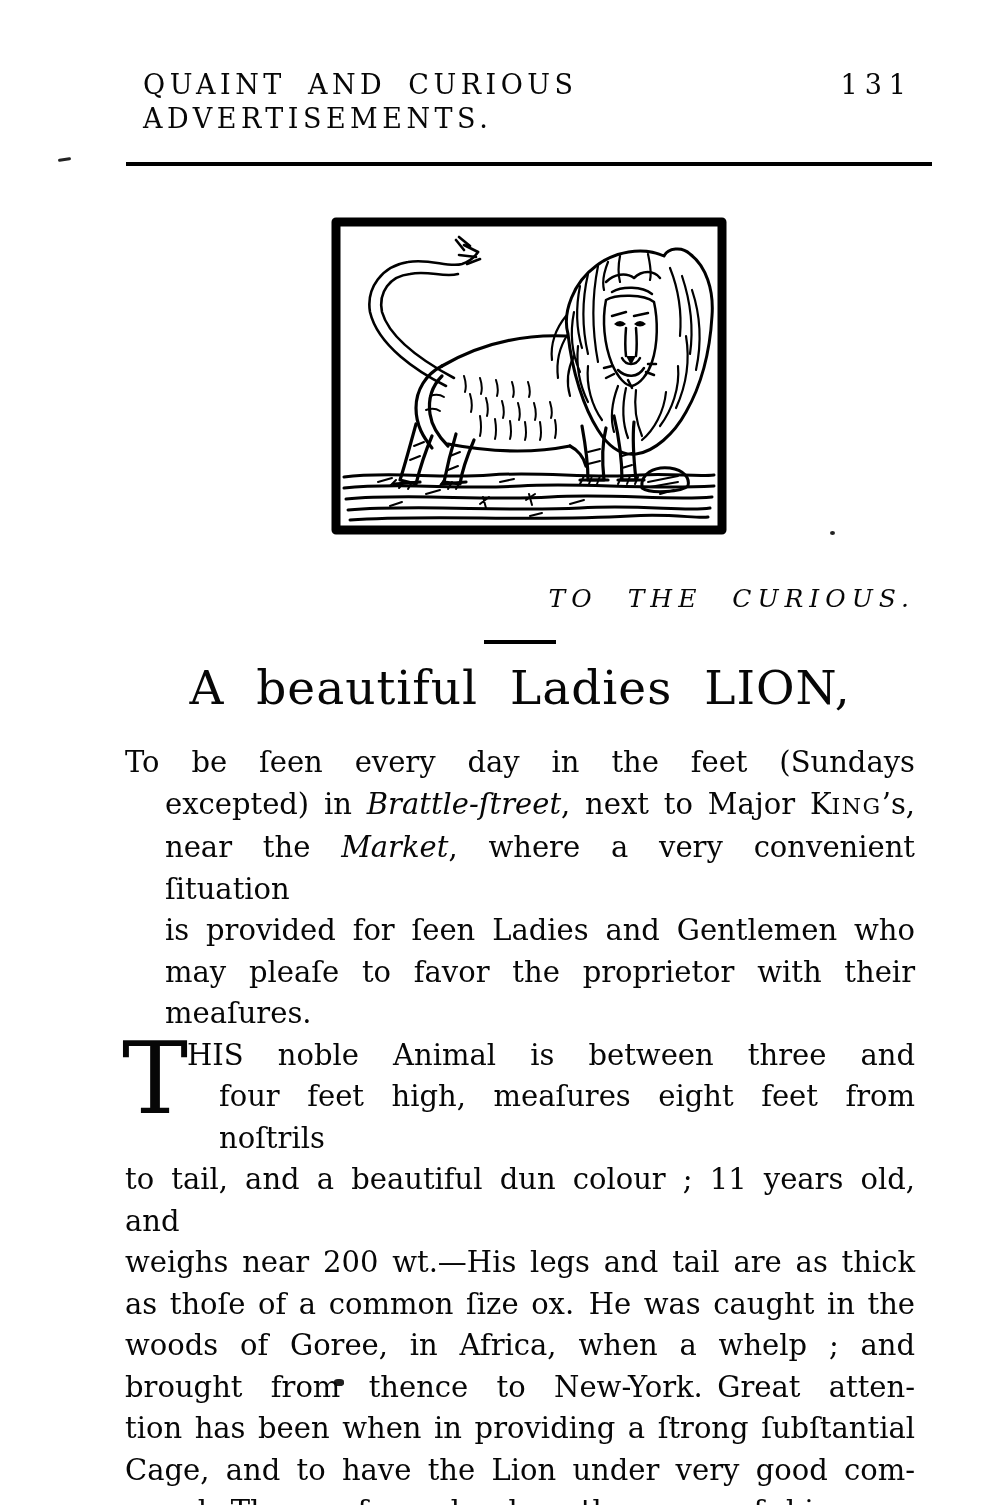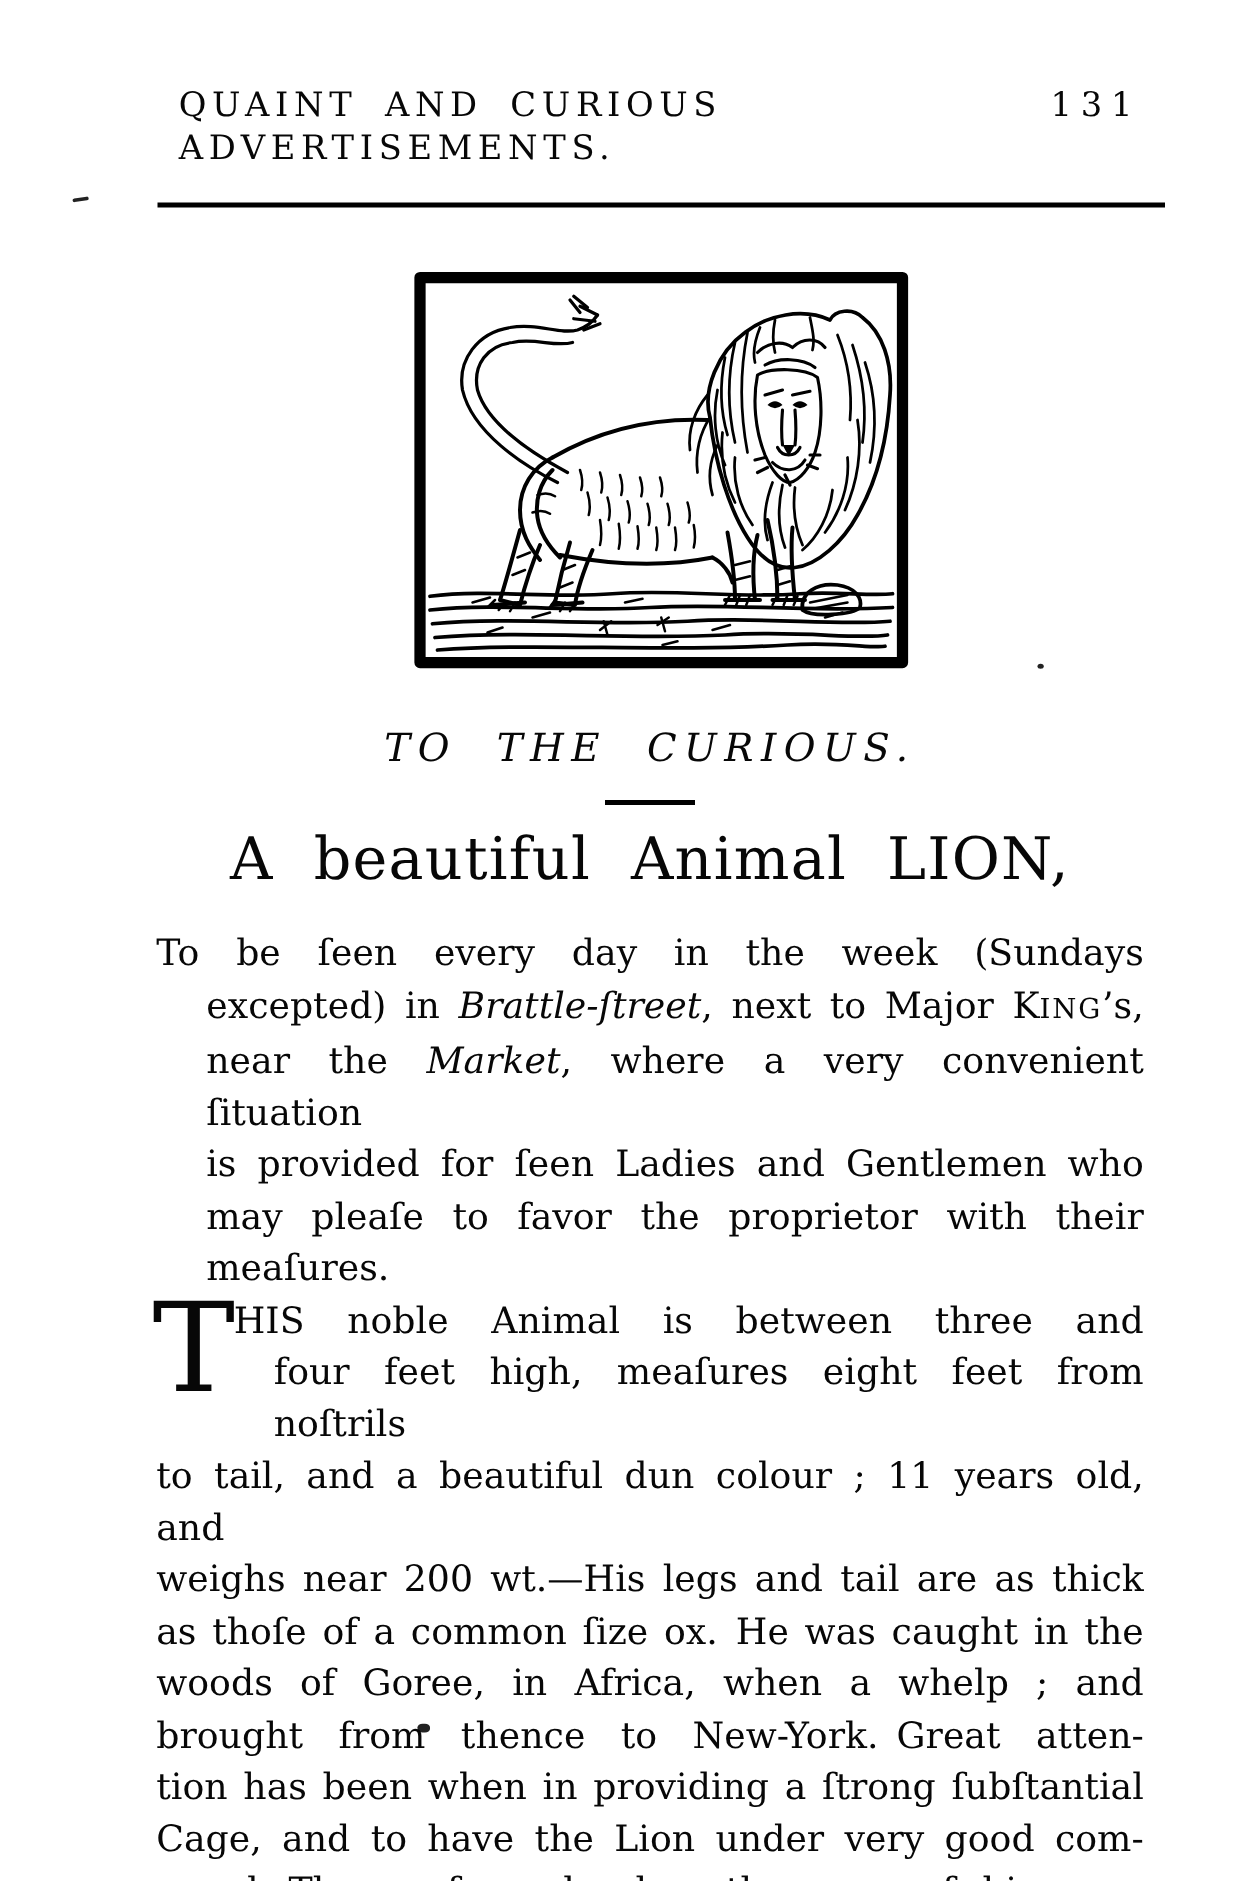--- a/index.html
+++ b/index.html
@@ -18,22 +18,22 @@
   }
   .rh-page { letter-spacing:7px; padding-right:2px; }
   .head-rule { height:4px; background:#000; width:806px; margin-left:1px; margin-top:26px; }
 
   
   .woodcut { margin:50px 0 0 205px; width:398px; height:320px; }
   .woodcut svg { display:block; }
 
   
   .section-heading {
-    margin:44px 0 0 0; font-weight:normal; font-style:italic; text-align:center;
-    font-size:31px; line-height:38px; letter-spacing:6px; word-spacing:16px;
+    margin:44px 0 0 0; font-weight:normal; font-style:italic; text-align:right;
+    font-size:25px; line-height:38px; letter-spacing:6px; word-spacing:16px;
   }
   .mini-rule { width:72px; height:4px; background:#000; margin:22px auto 0 auto; }
 
   
   .ad-title {
     margin:14px 0 0 0; font-weight:normal; text-align:center;
     font-size:47px; line-height:60px; word-spacing:16px; letter-spacing:1px;
   }
 
   
@@ -163,24 +163,24 @@
         <g fill="#000" stroke="none">
           <path d="M284,108 q6,-6 12,0 q-6,5 -12,0 z M304,108 q6,-6 12,0 q-6,5 -12,0 z"></path>
           <path d="M296,140 l10,0 -5,9 z"></path>
         </g>
       </svg>
     </figure>
 
     <h2 class="section-heading">TO THE CURIOUS.</h2>
     <div class="mini-rule"></div>
 
-    <h1 class="ad-title">A beautiful Animal LION,</h1>
+    <h1 class="ad-title">A beautiful Ladies LION,</h1>
 
     <div class="para p1">
-      <div class="bl just"><span>To be ſeen every day in the week (Sundays</span></div>
+      <div class="bl just"><span>To be ſeen every day in the feet (Sundays</span></div>
       <div class="bl just hang"><span>excepted) in </span><span class="seg-i">Brattle-ſtreet</span><span>, next to Major K</span><span class="seg-sc">ING</span><span>’s,</span></div>
       <div class="bl just hang"><span>near the </span><span class="seg-i">Market</span><span>, where a very convenient ſituation</span></div>
       <div class="bl just hang"><span>is provided for ſeen Ladies and Gentlemen who</span></div>
       <div class="bl just hang"><span>may pleaſe to favor the proprietor with their</span></div>
       <div class="bl hang"><span>meaſures.</span></div>
     </div>
 
     <div class="para p2">
       <span class="dropcap">T</span>
       <div class="bl just dc1"><span>HIS noble Animal is between three and</span></div>

